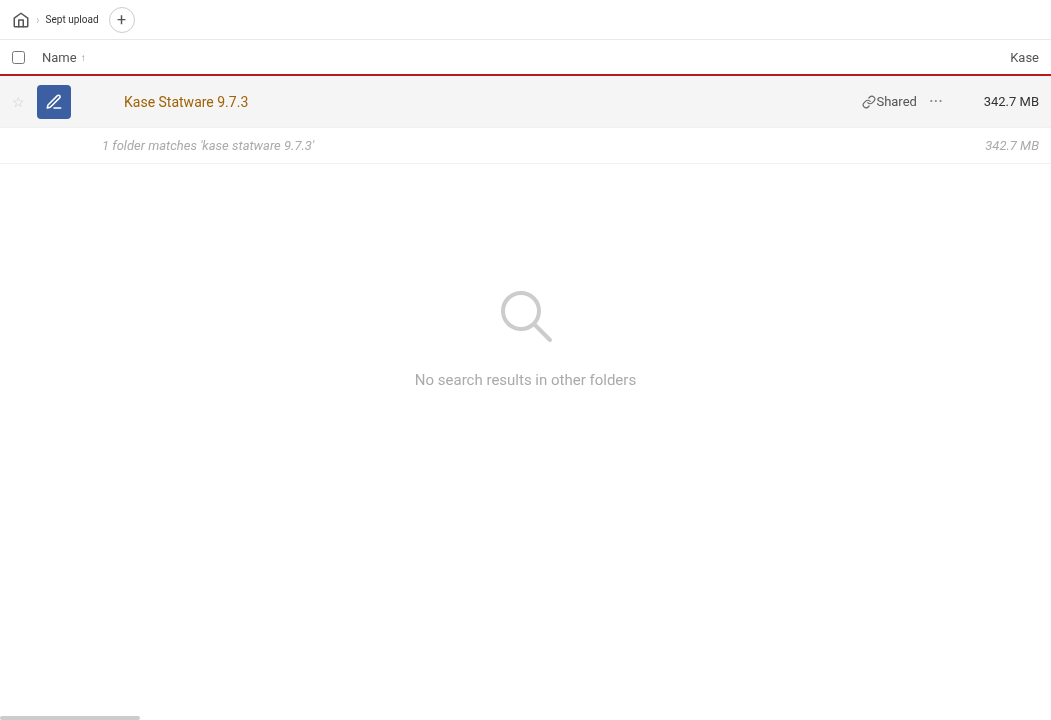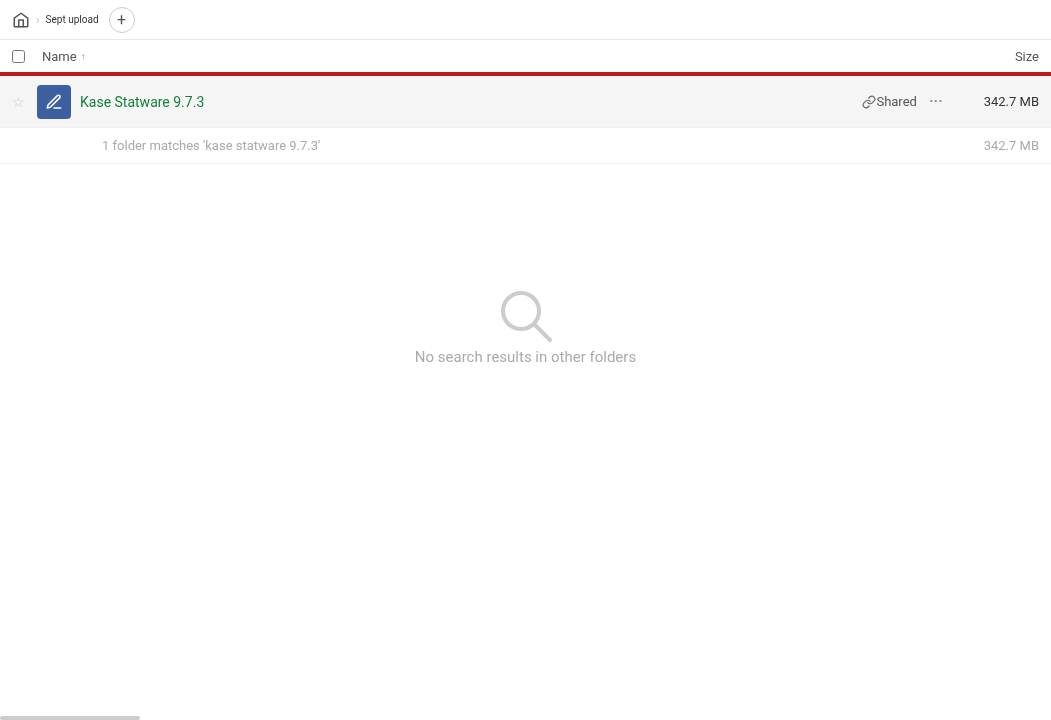--- a/index.html
+++ b/index.html
@@ -58,21 +58,21 @@
       font-size: 16px;
       color: #555;
       margin-left: 4px;
     }
 
     
     .column-header {
       display: flex;
       align-items: center;
       padding: 8px 12px;
-      border-bottom: 4px solid #b91c1c;
+      border-bottom: 2px solid #b91c1c;
       height: 36px;
       background: #fff;
     }
 
     .col-checkbox {
       width: 30px;
       display: flex;
       align-items: center;
     }
 
@@ -132,21 +132,22 @@
       border-radius: 4px;
       display: flex;
       align-items: center;
       justify-content: center;
       position: relative;
     }
 
     .file-name {
       flex: 1;
       font-size: 14px;
-      color: #15803d;
+      color: #a16207;
+      margin-left: 44px;
     }
 
     .file-shared {
       display: flex;
       align-items: center;
       color: #555;
       font-size: 13px;
       margin-right: 12px;
     }
 
@@ -163,20 +164,21 @@
       color: #333;
       font-size: 13px;
     }
 
     
     .match-info-row {
       display: flex;
       align-items: center;
       padding: 10px 12px 10px 102px;
       border-bottom: 1px solid #f0f0f0;
+      font-style: italic;
     }
 
     .match-info-text {
       flex: 1;
       color: #aaa;
       font-size: 13px;
     }
 
     .match-info-size {
       color: #aaa;
@@ -186,20 +188,21 @@
     }
 
     
     .empty-state {
       display: flex;
       flex-direction: column;
       align-items: center;
       justify-content: center;
       padding: 80px 0;
       margin-top: 40px;
+      gap: 23px;
     }
 
     .empty-text {
       color: #aaa;
       font-size: 15px;
     }
 
     
     .scrollbar-hint {
       position: absolute;
@@ -227,21 +230,21 @@
 </div>
 
 <div class="column-header">
   <div class="col-checkbox">
     <input type="checkbox" style="cursor: pointer;">
   </div>
   <div class="col-name">
     <span>Name</span>
     <span class="sort-arrow">↑</span>
   </div>
-  <div class="col-size">Size</div>
+  <div class="col-size">Kase</div>
 </div>
 
 <div class="file-row">
   <div class="file-star">
     <span>☆</span>
   </div>
   <div class="file-icon-wrap">
     <div class="file-icon-box">
       <svg width="18" height="18" viewBox="0 0 24 24" fill="none" stroke="white" stroke-width="2" stroke-linecap="round" stroke-linejoin="round">
         <path d="M12 20h9"></path>

